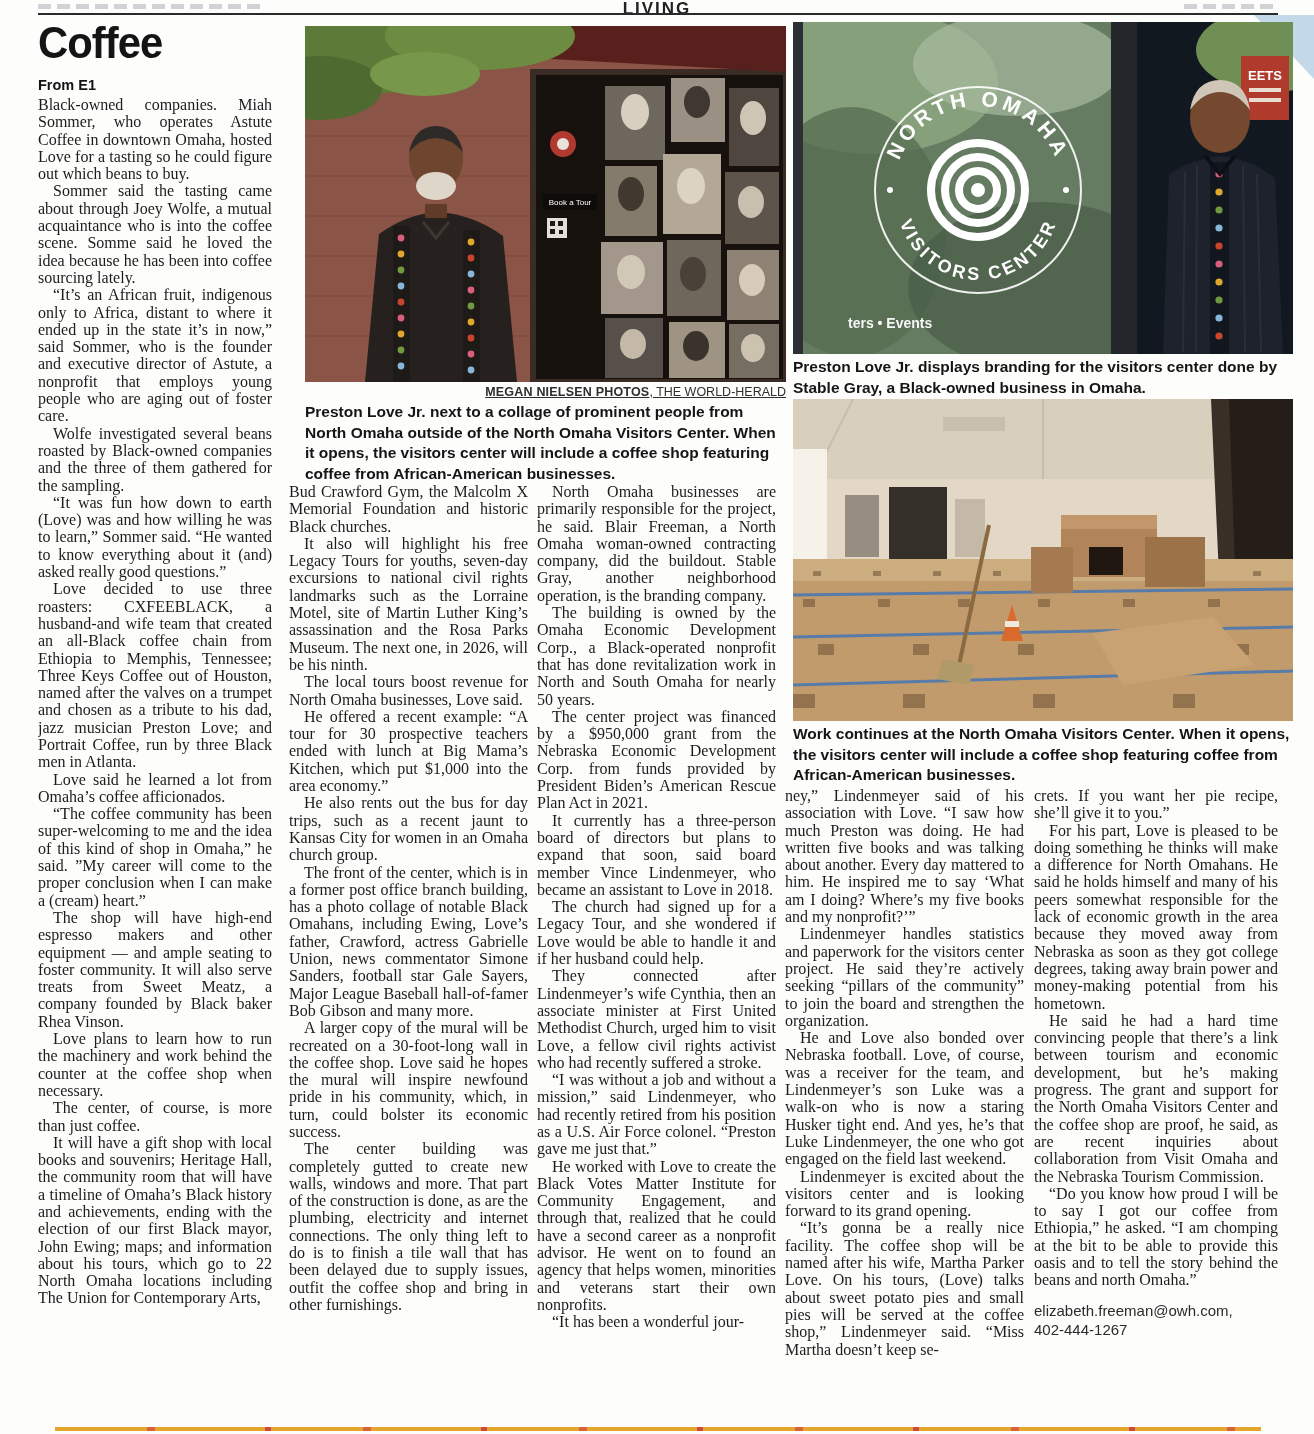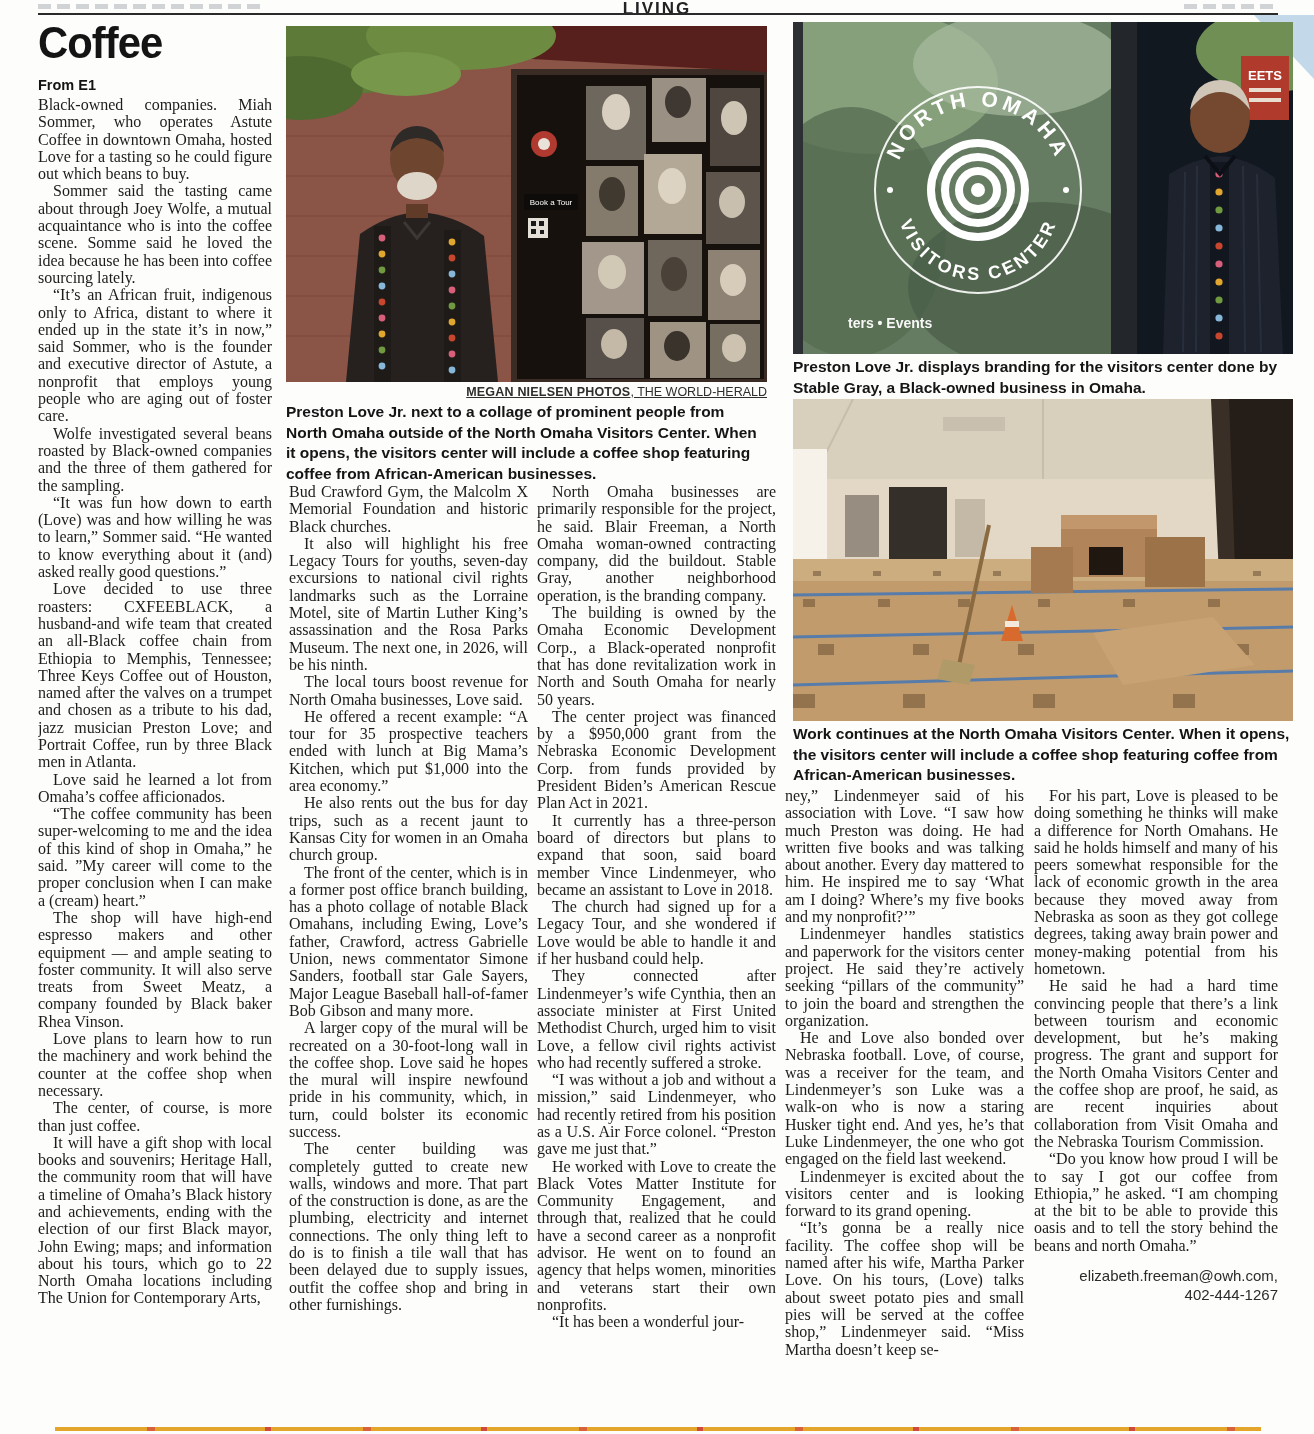--- a/index.html
+++ b/index.html
@@ -16,30 +16,30 @@
         clip-path:polygon(100% 0,0 0,100% 100%);}
   
   .headline{position:absolute;left:38px;top:20px;font:bold 44px/46px "Liberation Sans",sans-serif;
         letter-spacing:-1px;color:#141414;transform:scaleX(.95);transform-origin:left;}
   .fromline{position:absolute;left:38px;top:77px;font:bold 14.5px "Liberation Sans",sans-serif;color:#141414;}
   
   .col{position:absolute;overflow:hidden;}
   .col p{margin:0;text-align:justify;font:16px/17.3px "Liberation Serif",serif;color:#1c1c1c;
         hyphens:auto;-webkit-hyphens:auto;}
   .col p.indent{text-indent:15px;font-family:Liberation Serif, serif;}
-  .col p.sig{font:15px/19px "Liberation Sans",sans-serif;color:#2b2b2b;text-align:right;hyphens:none;}
+  .col p.sig{font:15px/19px "Liberation Sans",sans-serif;color:#2b2b2b;text-align:left;hyphens:none;}
   .col p.gap{margin-top:12px;}
   .c1{left:38px;top:96px;width:234px;height:1316px;}
   .c2{left:289px;top:483px;width:239px;height:951px;}
   .c3{left:537px;top:483px;width:239px;height:951px;}
   .c4{left:785px;top:787px;width:239px;height:647px;}
   .c5{left:1034px;top:787px;width:244px;height:647px;}
   
   figure{margin:8px;position:absolute;}
-  .fig1{left:278px;top:18px;width:481px;}
+  .fig1{left:297px;top:18px;width:481px;}
   .fig2{left:785px;top:14px;width:500px;}
   .fig3{left:785px;top:391px;width:500px;}
   figure svg{display:block;}
   .credit{margin-top:3px;font:12.5px "Liberation Sans",sans-serif;color:#2e2e2e;text-align:right;text-decoration:underline;}
   .credit b{font-weight:bold;letter-spacing:.2px;}
   .caption{margin-top:3px;font:bold 15.5px/20.5px "Liberation Sans",sans-serif;color:#151515;}
   
   .ad-strip{position:absolute;left:55px;width:1206px;top:1427px;height:4px;
         background:repeating-linear-gradient(90deg,#e3a62a 0 92px,#d8623a 92px 100px,#e3a62a 100px 210px,#cf4a3a 210px 216px);}
 </style>
@@ -68,21 +68,21 @@
       <p class="indent">“The coffee community has been super-welcoming to me and the idea of this kind of shop in Omaha,” he said. ”My career will come to the proper conclusion when I can make a (cream) heart.”</p>
       <p class="indent">The shop will have high-end espresso makers and other equipment — and ample seating to foster community. It will also serve treats from Sweet Meatz, a company founded by Black baker Rhea Vinson.</p>
       <p class="indent">Love plans to learn how to run the machinery and work behind the counter at the coffee shop when necessary.</p>
       <p class="indent">The center, of course, is more than just coffee.</p>
       <p class="indent">It will have a gift shop with local books and souvenirs; Heritage Hall, the community room that will have a timeline of Omaha’s Black history and achievements, ending with the election of our first Black mayor, John Ewing; maps; and information about his tours, which go to 22 North Omaha locations including The Union for Contemporary Arts,</p>
     </div>
   <div class="col c2">
       <p>Bud Crawford Gym, the Malcolm X Memorial Foundation and historic Black churches.</p>
       <p class="indent">It also will highlight his free Legacy Tours for youths, seven-day excursions to national civil rights landmarks such as the Lorraine Motel, site of Martin Luther King’s assassination and the Rosa Parks Museum. The next one, in 2026, will be his ninth.</p>
       <p class="indent">The local tours boost revenue for North Omaha businesses, Love said.</p>
-      <p class="indent">He offered a recent example: “A tour for 35 prospective teachers ended with lunch at Big Mama’s Kitchen, which put $1,000 into the area economy.”</p>
+      <p class="indent">He offered a recent example: “A tour for 30 prospective teachers ended with lunch at Big Mama’s Kitchen, which put $1,000 into the area economy.”</p>
       <p class="indent">He also rents out the bus for day trips, such as a recent jaunt to Kansas City for women in an Omaha church group.</p>
       <p class="indent">The front of the center, which is in a former post office branch building, has a photo collage of notable Black Omahans, including Ewing, Love’s father, Crawford, actress Gabrielle Union, news commentator Simone Sanders, football star Gale Sayers, Major League Baseball hall-of-famer Bob Gibson and many more.</p>
       <p class="indent">A larger copy of the mural will be recreated on a 30-foot-long wall in the coffee shop. Love said he hopes the mural will inspire newfound pride in his community, which, in turn, could bolster its economic success.</p>
       <p class="indent">The center building was completely gutted to create new walls, windows and more. That part of the construction is done, as are the plumbing, electricity and internet connections. The only thing left to do is to finish a tile wall that has been delayed due to supply issues, outfit the coffee shop and bring in other furnishings.</p>
     </div>
   <div class="col c3">
       <p class="indent">North Omaha businesses are primarily responsible for the project, he said. Blair Freeman, a North Omaha woman-owned contracting company, did the buildout. Stable Gray, another neighborhood operation, is the branding company.</p>
       <p class="indent">The building is owned by the Omaha Economic Development Corp., a Black-operated nonprofit that has done revitalization work in North and South Omaha for nearly 50 years.</p>
       <p class="indent">The center project was financed by a $950,000 grant from the Nebraska Economic Development Corp. from funds provided by President Biden’s American Rescue Plan Act in 2021.</p>
       <p class="indent">It currently has a three-person board of directors but plans to expand that soon, said board member Vince Lindenmeyer, who became an assistant to Love in 2018.</p>
@@ -93,20 +93,21 @@
       <p class="indent">“It has been a wonderful jour-</p>
     </div>
   <div class="col c4">
       <p>ney,” Lindenmeyer said of his association with Love. “I saw how much Preston was doing. He had written five books and was talking about another. Every day mattered to him. He inspired me to say ‘What am I doing? Where’s my five books and my nonprofit?’”</p>
       <p class="indent">Lindenmeyer handles statistics and paperwork for the visitors center project. He said they’re actively seeking “pillars of the community” to join the board and strengthen the organization.</p>
       <p class="indent">He and Love also bonded over Nebraska football. Love, of course, was a receiver for the team, and Lindenmeyer’s son Luke was a walk-on who is now a staring Husker tight end. And yes, he’s that Luke Lindenmeyer, the one who got engaged on the field last weekend.</p>
       <p class="indent">Lindenmeyer is excited about the visitors center and is looking forward to its grand opening.</p>
       <p class="indent">“It’s gonna be a really nice facility. The coffee shop will be named after his wife, Martha Parker Love. On his tours, (Love) talks about sweet potato pies and small pies will be served at the coffee shop,” Lindenmeyer said. “Miss Martha doesn’t keep se-</p>
     </div>
   <div class="col c5">
+      <p>crets. If you want her pie recipe, she’ll give it to you.”</p>
       <p class="indent">For his part, Love is pleased to be doing something he thinks will make a difference for North Omahans. He said he holds himself and many of his peers somewhat responsible for the lack of economic growth in the area because they moved away from Nebraska as soon as they got college degrees, taking away brain power and money-making potential from his hometown.</p>
       <p class="indent">He said he had a hard time convincing people that there’s a link between tourism and economic development, but he’s making progress. The grant and support for the North Omaha Visitors Center and the coffee shop are proof, he said, as are recent inquiries about collaboration from Visit Omaha and the Nebraska Tourism Commission.</p>
       <p class="indent">“Do you know how proud I will be to say I got our coffee from Ethiopia,” he asked. “I am chomping at the bit to be able to provide this oasis and to tell the story behind the beans and north Omaha.”</p>
       <p class="sig gap">elizabeth.freeman@owh.com,</p>
       <p class="sig">402-444-1267</p>
     </div>
 
   <figure class="fig1">
     <svg viewBox="0 0 481 356" width="481" height="356">
       <rect width="481" height="356" fill="#8a5446"></rect>

